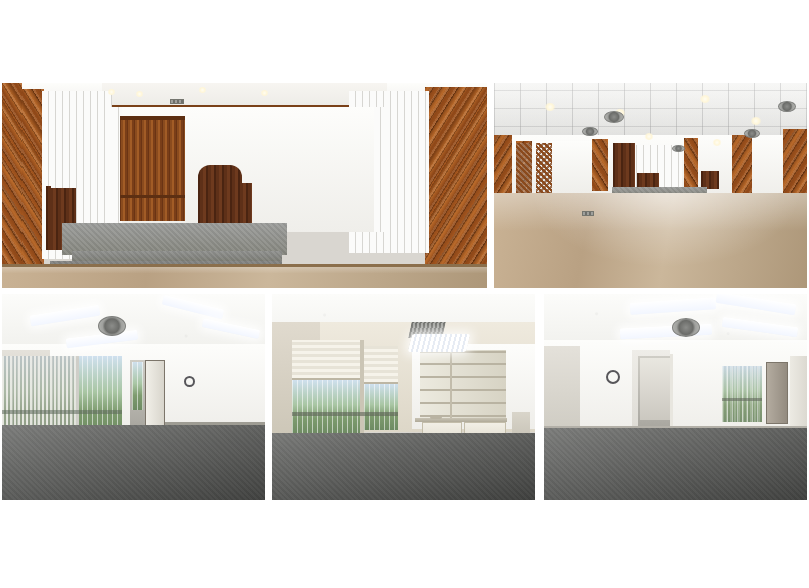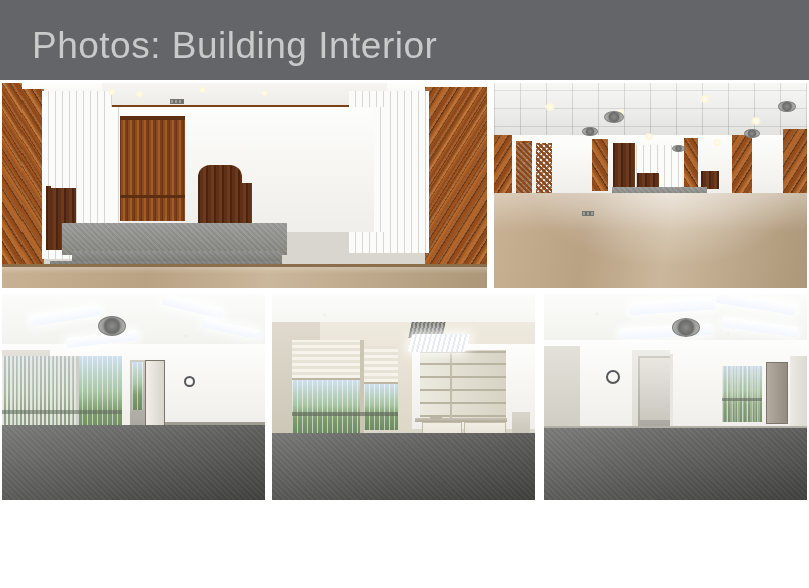--- a/index.html
+++ b/index.html
@@ -175,23 +175,20 @@
   .baseboard { position:absolute; background:#6d6761; }
 
   
   .footer { position:absolute; left:0; top:500px; width:809px; height:88px; background:#ffffff; }
 </style>
 </head>
 <body>
 
 <div class="page">
 
-  <div class="header">
-    <div class="header-title">Photos: Building Interior</div>
-  </div>
 
   <div class="gallery">
 
     <div class="photo" style="left:2px; top:3px; width:485px; height:205px;">
       <div class="scene">
 
         <div class="ceiling wall-white" style="height:26px;"></div>
         <div style="position:absolute;left:100px;top:0;width:285px;height:26px;background:linear-gradient(180deg,#f7f5f1,#ecebe6);"></div>
 
         <div style="position:absolute;left:0;top:20px;width:120px;height:7px;background:linear-gradient(180deg,#8b4a1c,#6e3a15);transform:skewY(8deg);"></div>

